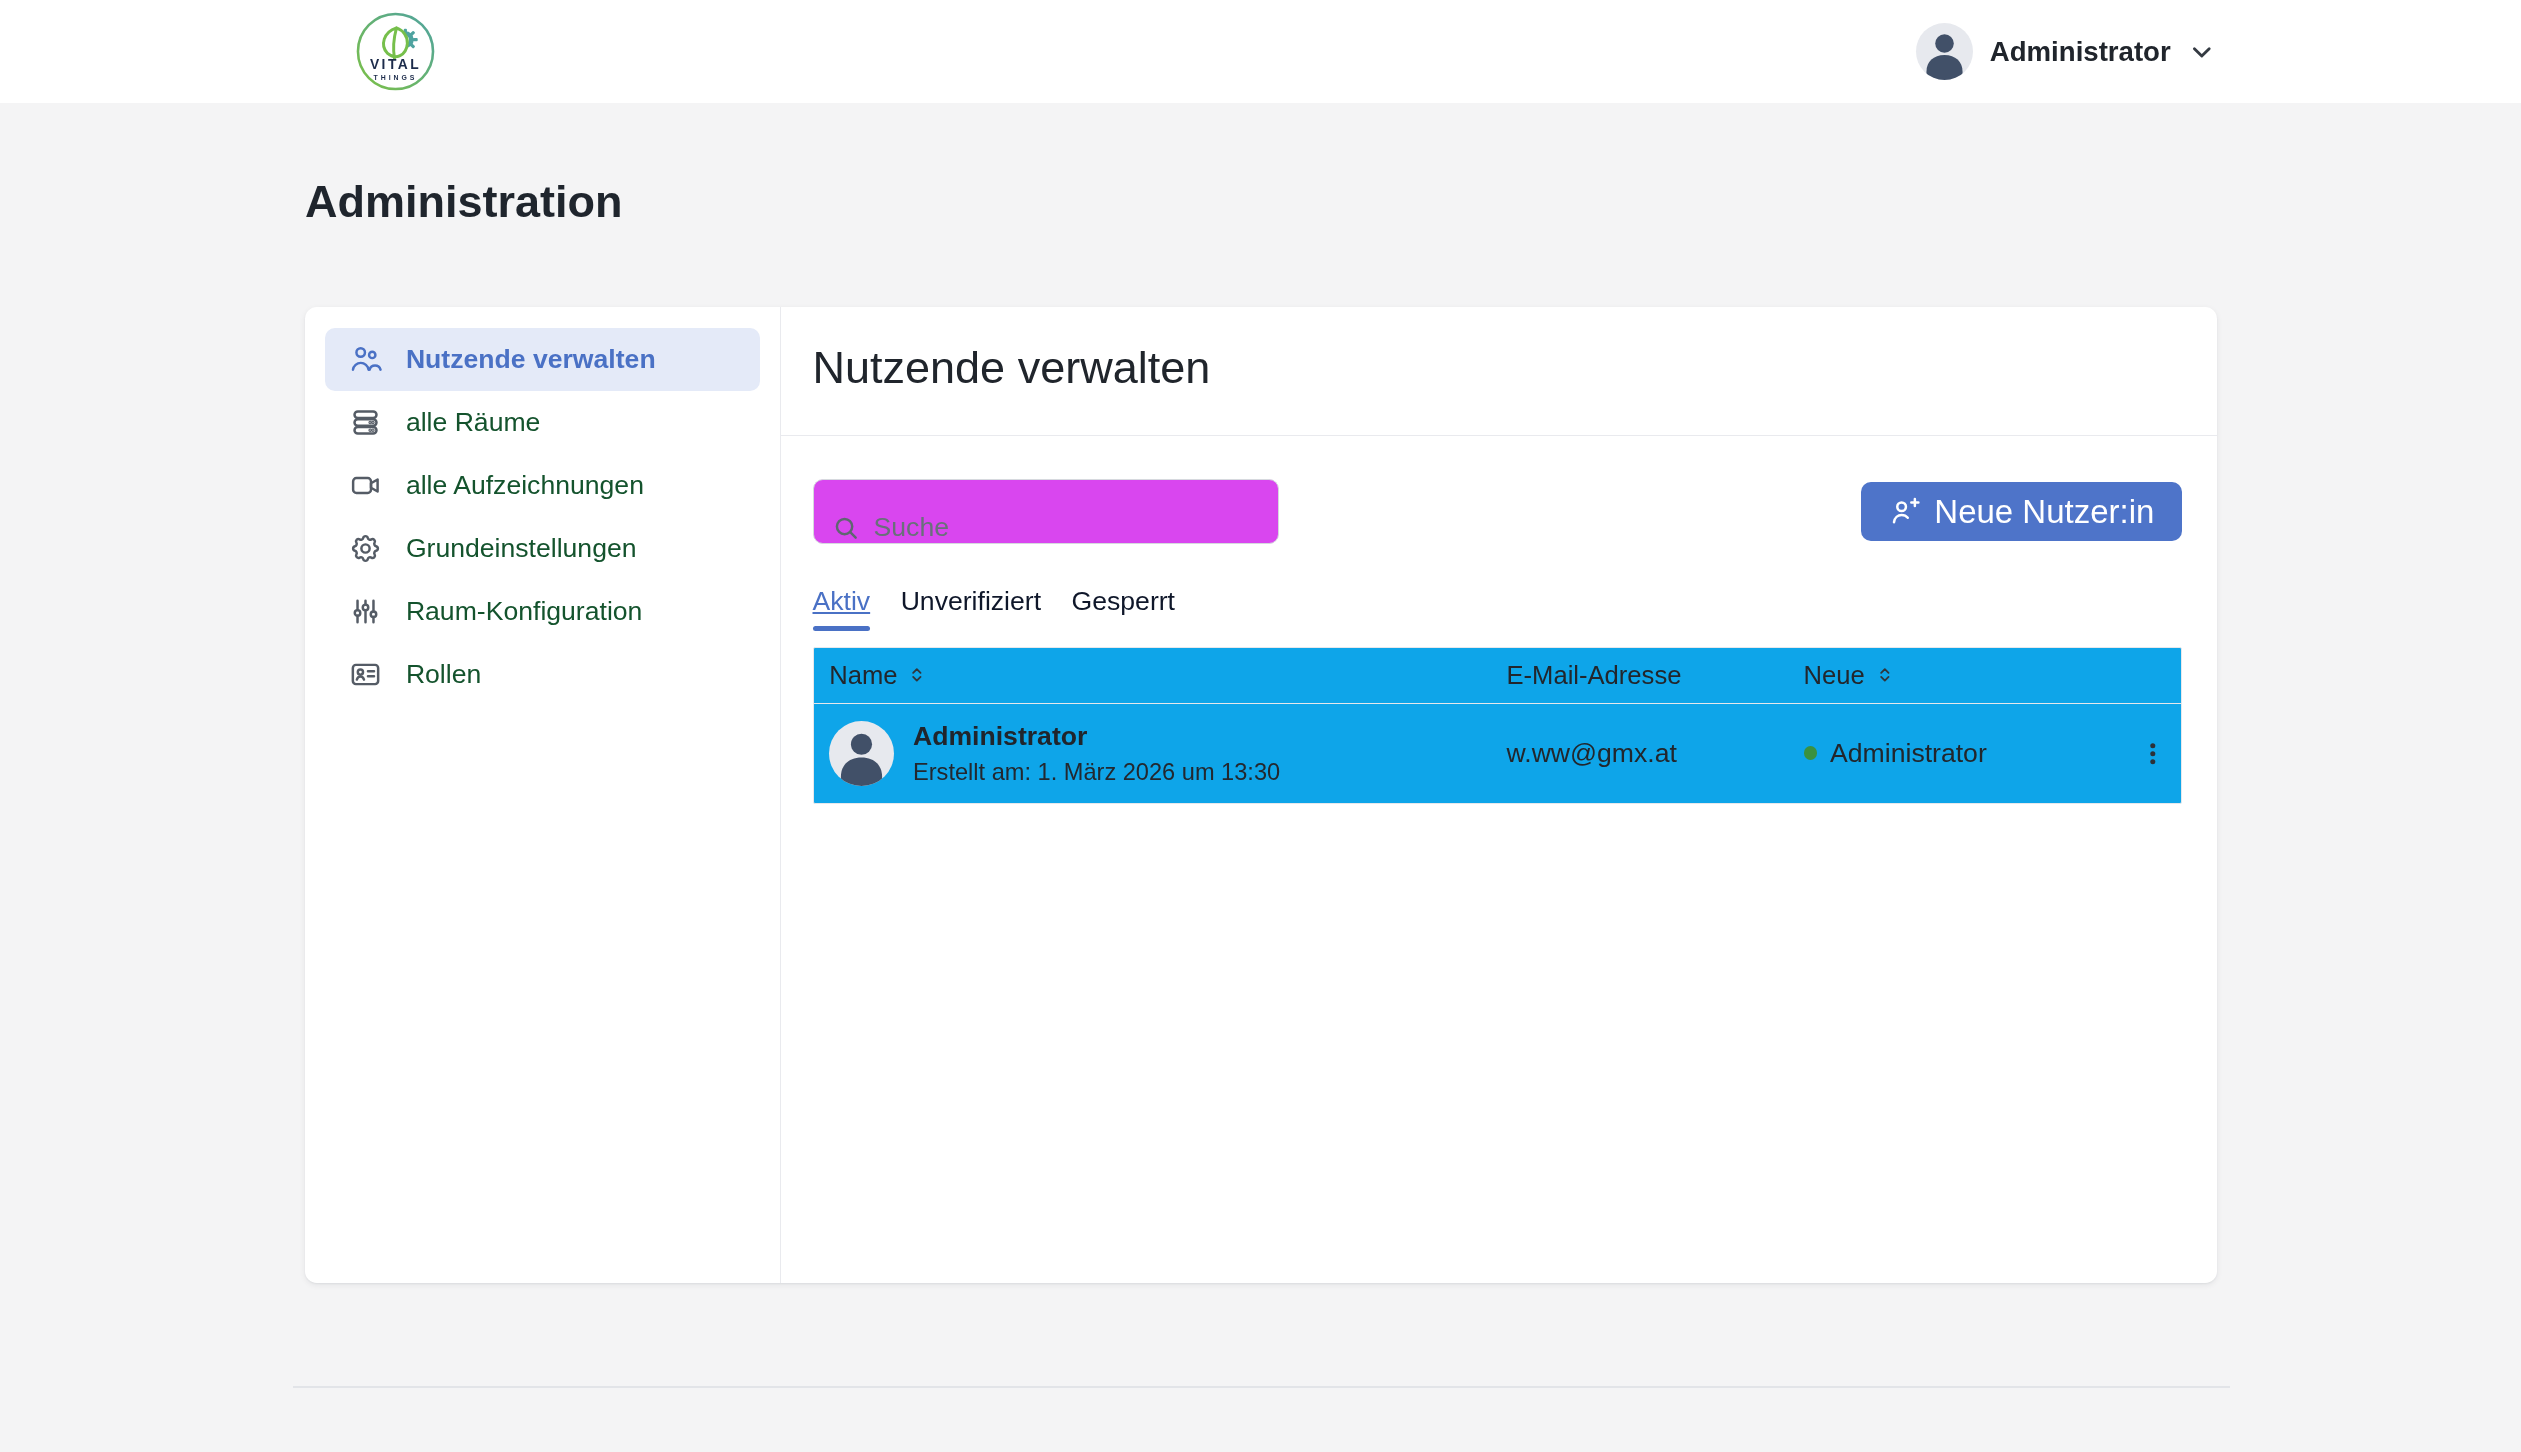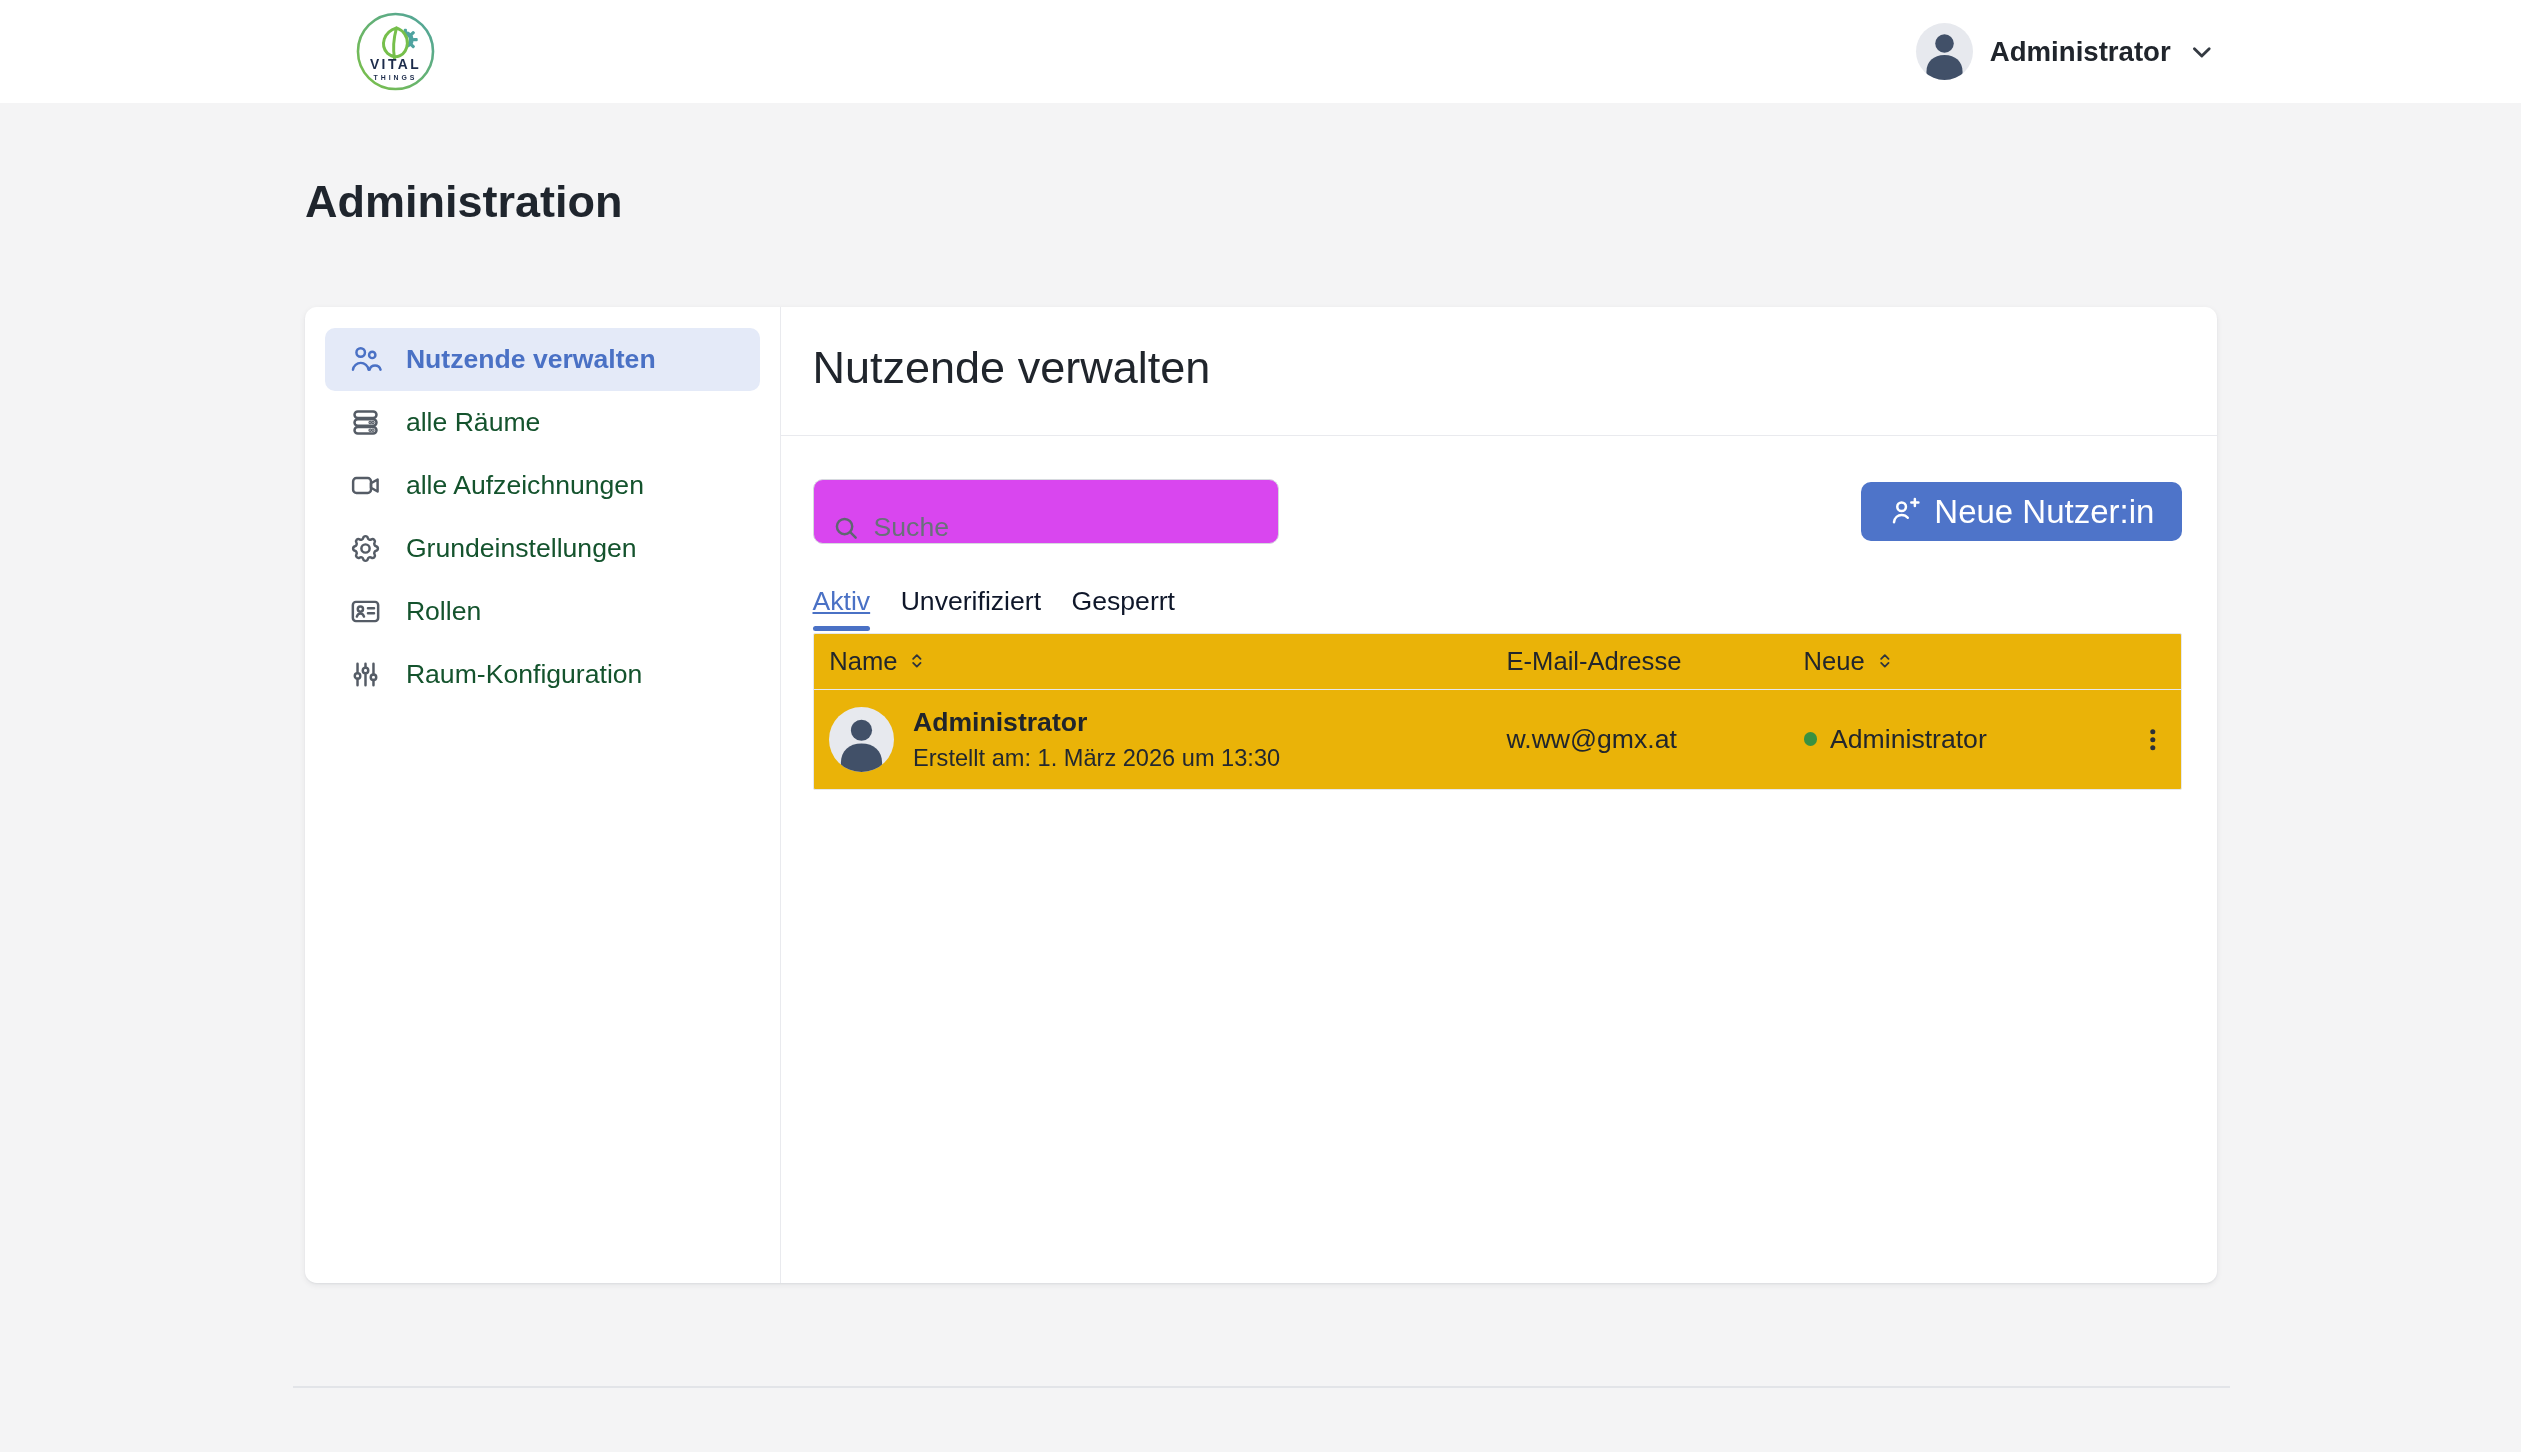--- a/index.html
+++ b/index.html
@@ -64,21 +64,21 @@
   .btn-primary svg { width: 31.5px; height: 31.5px; }
 
   .tabs { margin-top: 42px; display: flex; gap: 30.5px; }
   .tab { font-size: 26.6px; color: #0f172a; padding-bottom: 13.8px; position: relative; cursor: pointer; }
   .tab.active { color: #4a71c5; font-weight: 500; text-decoration: underline; }
   .tab.active::after {
     content: ""; position: absolute; left: 0; right: 0; bottom: 0; height: 4.9px;
     border-radius: 3px; background: #4a71c5;
   }
 
-  .table { margin-top: 2px; border: 1px solid #e6e8ec; border-radius: 2px; background: #eab308; }
+  .table { margin-top: 16px; border: 1px solid #e6e8ec; border-radius: 2px; background: #0ea5e9; }
   .thead, .trow { display: grid; grid-template-columns: 693px 297px 322px 1fr; align-items: center; }
   .thead { height: 56px; border-bottom: 1px solid #e6e8ec; font-size: 25.6px; color: #22262c; }
   .th { display: flex; align-items: center; gap: 9.9px; }
   .th.sortable { cursor: pointer; }
   .th:first-child { padding-left: 15.8px; }
   .th svg { width: 19.7px; height: 19.7px; color: #30353c; }
   .trow { height: 99px; cursor: pointer; }
   .cell-name { display: flex; align-items: center; gap: 18.7px; padding-left: 15.8px; }
   .avatar-row { width: 65px; height: 65px; }
   .name-main { font-size: 26.6px; font-weight: 700; color: #20252c; }
@@ -184,37 +184,37 @@
       </div>
       <div class="side-item">
         <svg viewBox="0 0 24 24" fill="none" stroke="currentColor" stroke-width="1.8" stroke-linecap="round" stroke-linejoin="round">
           <path d="M10.325 4.317c.426-1.756 2.924-1.756 3.35 0a1.724 1.724 0 0 0 2.573 1.066c1.543-.94 3.31.826 2.37 2.37a1.724 1.724 0 0 0 1.065 2.572c1.756.426 1.756 2.924 0 3.35a1.724 1.724 0 0 0-1.066 2.573c.94 1.543-.826 3.31-2.37 2.37a1.724 1.724 0 0 0-2.572 1.065c-.426 1.756-2.924 1.756-3.35 0a1.724 1.724 0 0 0-2.573-1.066c-1.543.94-3.31-.826-2.37-2.37a1.724 1.724 0 0 0-1.065-2.572c-1.756-.426-1.756-2.924 0-3.35a1.724 1.724 0 0 0 1.066-2.573c-.94-1.543.826-3.31 2.37-2.37.996.608 2.296.07 2.572-1.065z"></path>
           <circle cx="12" cy="12" r="3"></circle>
         </svg>
         <span>Grundeinstellungen</span>
       </div>
       <div class="side-item">
         <svg viewBox="0 0 24 24" fill="none" stroke="currentColor" stroke-width="1.8" stroke-linecap="round" stroke-linejoin="round">
-          <rect x="2.8" y="5" width="18.4" height="14" rx="2.2"></rect>
-          <circle cx="8.3" cy="10.2" r="1.9"></circle>
-          <path d="M5.7 15.7c.5-1.5 1.4-2.2 2.6-2.2s2.1.7 2.6 2.2"></path>
-          <path d="M13.8 9.7h4.4M13.8 13.3h4.4"></path>
-        </svg>
-        <span>Rollen</span>
-      </div>
-      <div class="side-item">
-        <svg viewBox="0 0 24 24" fill="none" stroke="currentColor" stroke-width="1.8" stroke-linecap="round" stroke-linejoin="round">
           <path d="M6.2 4.2v6.8M6.2 15v4.8"></path>
             <circle cx="6.2" cy="13" r="2"></circle>
           <path d="M12 4.2v2.8M12 11v8.8"></path>
             <circle cx="12" cy="9" r="2"></circle>
           <path d="M17.8 4.2v7.8M17.8 16v3.8"></path>
             <circle cx="17.8" cy="14" r="2"></circle>
         </svg>
         <span>Raum-Konfiguration</span>
+      </div>
+      <div class="side-item">
+        <svg viewBox="0 0 24 24" fill="none" stroke="currentColor" stroke-width="1.8" stroke-linecap="round" stroke-linejoin="round">
+          <rect x="2.8" y="5" width="18.4" height="14" rx="2.2"></rect>
+          <circle cx="8.3" cy="10.2" r="1.9"></circle>
+          <path d="M5.7 15.7c.5-1.5 1.4-2.2 2.6-2.2s2.1.7 2.6 2.2"></path>
+          <path d="M13.8 9.7h4.4M13.8 13.3h4.4"></path>
+        </svg>
+        <span>Rollen</span>
       </div>
     </nav>
 
     <section class="main">
       <div class="main-head">
         <h2>Nutzende verwalten</h2>
       </div>
 
       <div class="main-body">
         <div class="toolbar">

